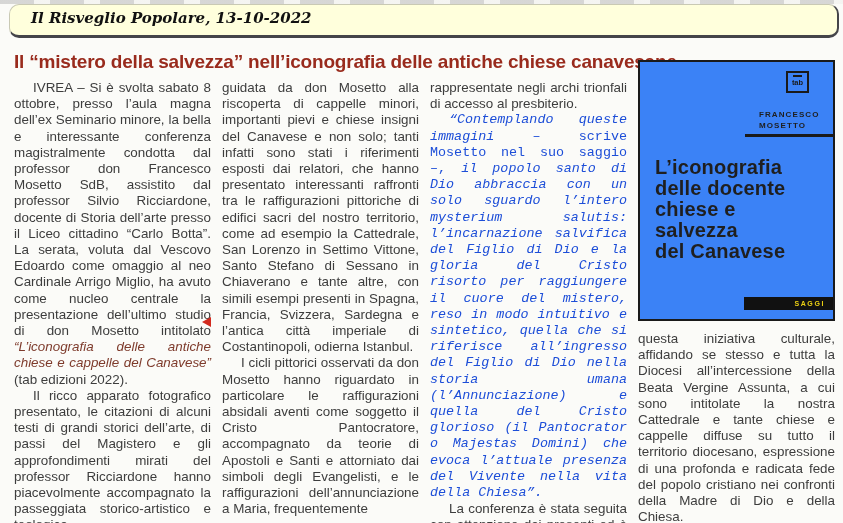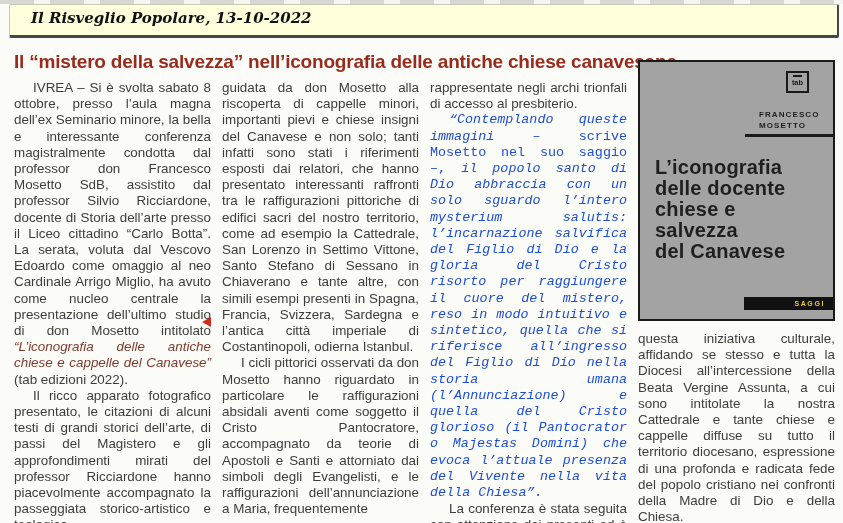--- a/index.html
+++ b/index.html
@@ -24,21 +24,21 @@
     opacity: .55;
   }
   .masthead {
     position: absolute;
     top: 4px; left: 9px; right: 4px;
     height: 26px;
     background: #ffffdc;
     border: 1px solid #c9c9b4;
     border-bottom: 3px solid #45454a;
     border-right: 2px solid #45454a;
-    border-radius: 2px;
+    border-radius: 10px;
     padding: 4px 0 0 21px;
     font-family: "DejaVu Serif", "Liberation Serif", serif;
     font-weight: bold;
     font-style: italic;
     font-size: 15px;
     color: #111;
   }
   .article {
     position: absolute;
     top: 37px; left: 14px; right: 8px;
@@ -75,21 +75,21 @@
     color: #1d4ed8;
     font-style: italic;
     font-family: Liberation Mono, monospace;
   }
   p.quote .upright { font-style: normal; }
   
   .book-cover {
     position: relative;
     margin: -20px 0 10px 0;
     height: 257px;
-    background: #a3a3a3;
+    background: #3b82f6;
     border: 2px solid #1a1a1a;
     overflow: hidden;
   }
   .pub-logo {
     position: absolute;
     top: 9px; right: 24px;
     width: 19px; height: 17px;
     border: 2px solid #1a1a1a;
     font-size: 7.5px;
     font-weight: bold;

